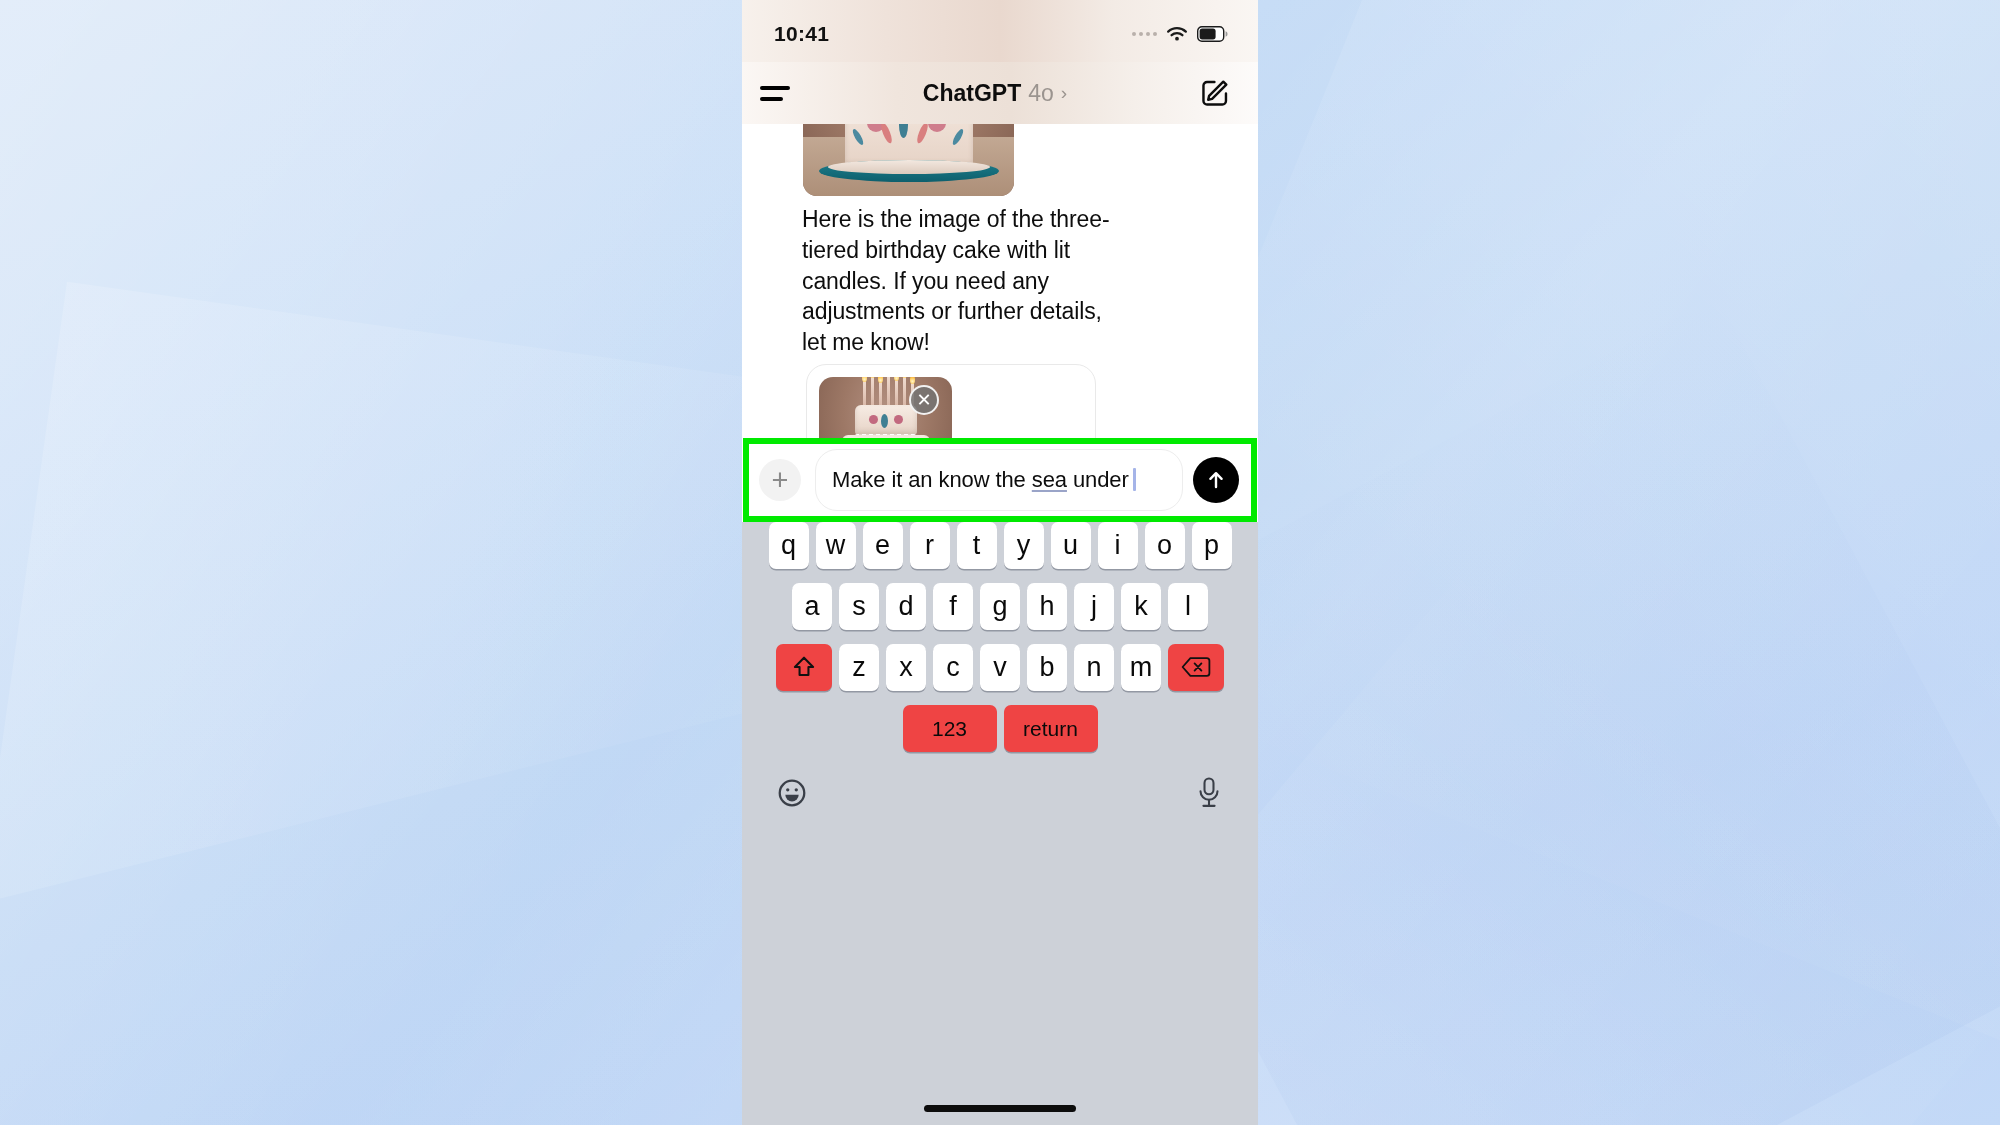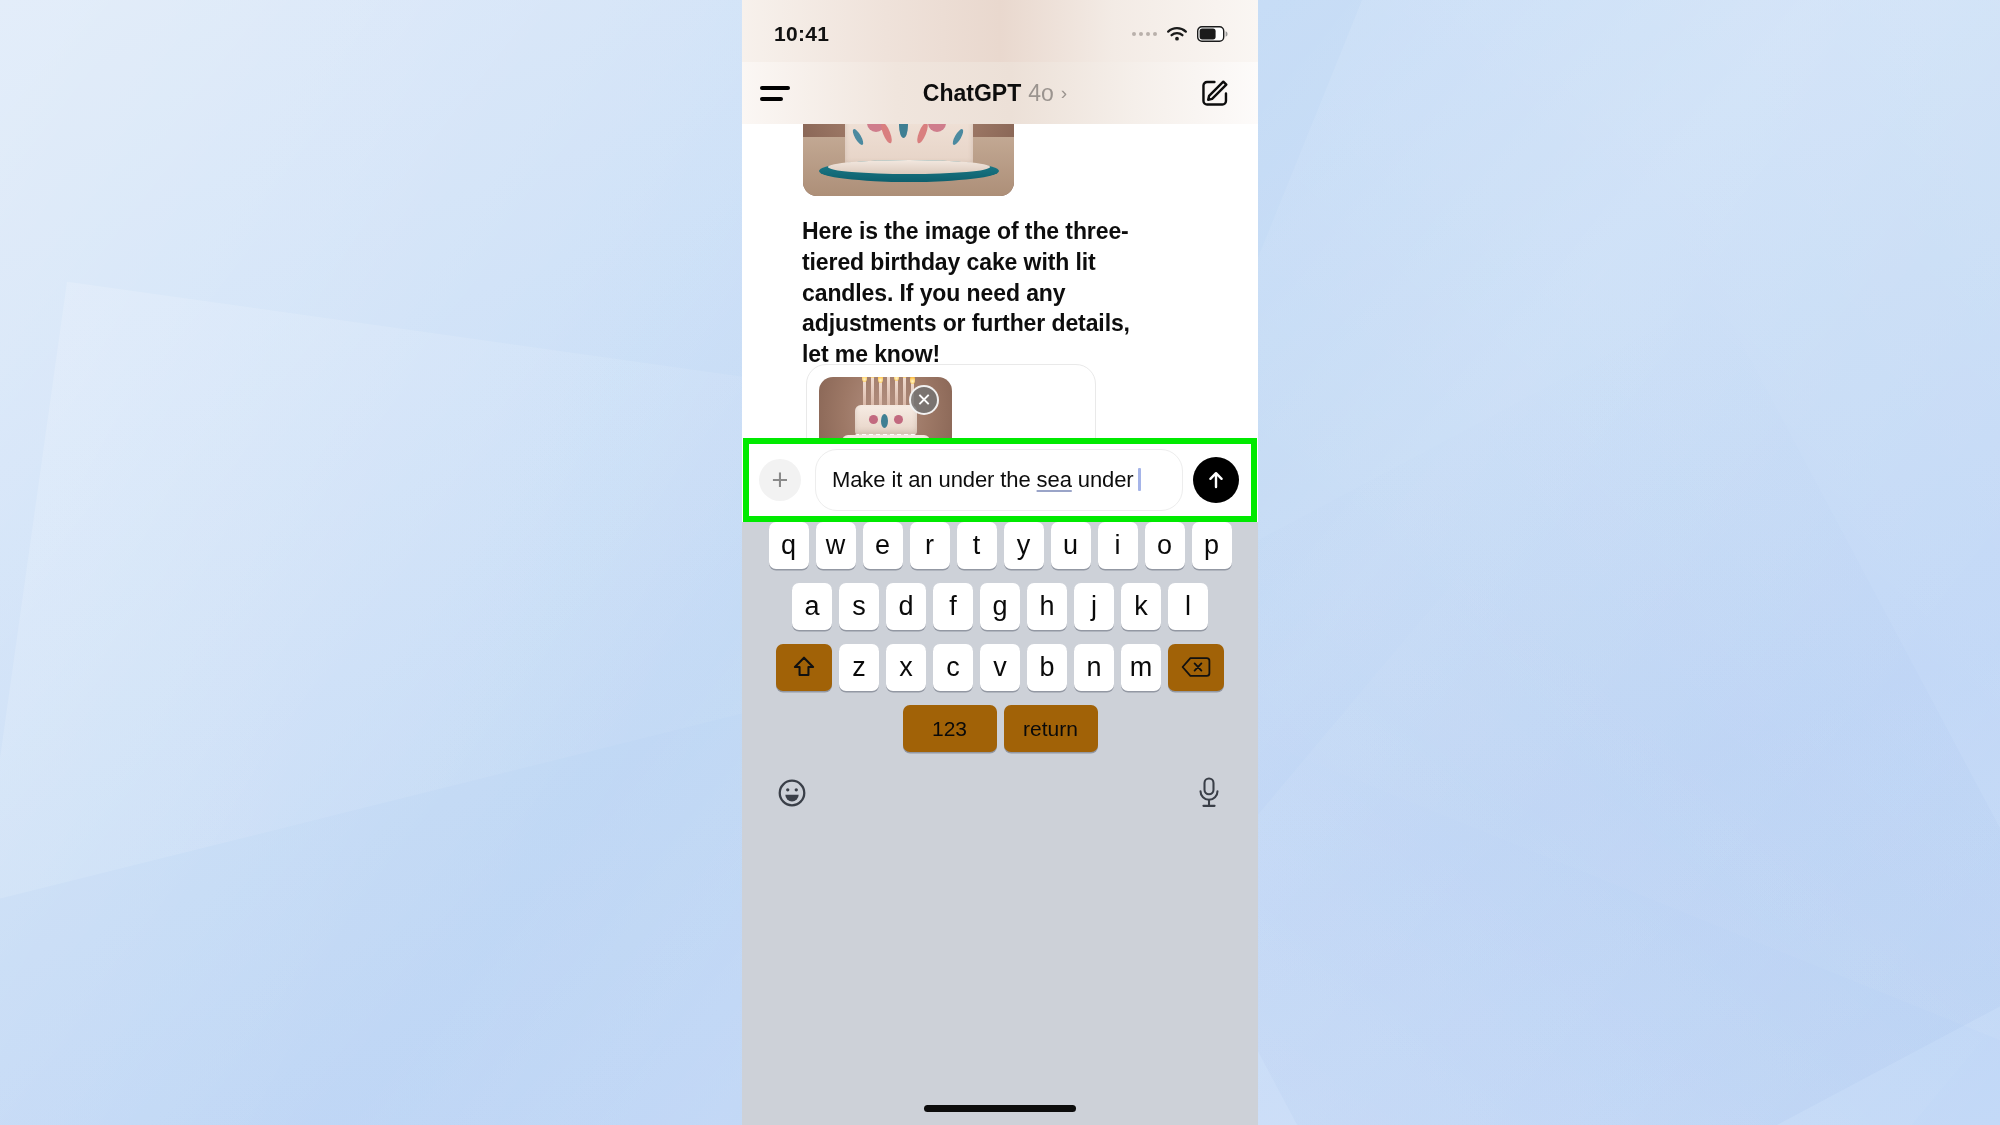--- a/index.html
+++ b/index.html
@@ -80,22 +80,22 @@
     border-radius: 50%; background: linear-gradient(180deg,#1f7f8c,#0d5f6d); }
   .plate-top { background: linear-gradient(180deg,#f3e8e0,#dccabd); }
   .deco { position:absolute; border-radius:50%; }
   .pearls { position:absolute; left:0; right:0; height:5px;
     background: repeating-linear-gradient(90deg,#fff 0 4px, #e0d3c8 4px 7px); border-radius:3px; }
   .candle { position:absolute; width:3px; background: linear-gradient(180deg,#f0dcd0,#d8b6a6); border-radius:1px; }
   .flame { position:absolute; width:5px; height:9px; border-radius:50% 50% 45% 45%;
     background: radial-gradient(circle at 50% 70%, #fff6c8, #ffc24a 55%, rgba(255,150,30,0)); }
 
   #msg-text {
-    position: absolute; left: 60px; top: 92px; width: 330px;
-    font-size: 23px; line-height: 1.34; color: #0d0d0d; letter-spacing: -0.1px; font-weight: bold;
+    position: absolute; left: 60px; top: 80px; width: 330px;
+    font-size: 23px; line-height: 1.34; color: #0d0d0d; letter-spacing: -0.1px;
   }
 
   
   #attach-card {
     position: absolute; left: 64px; top: 240px;
     width: 290px; height: 142px;
     background: #fff; border: 1.5px solid #e9e9e9; border-radius: 20px;
   }
   #attach-thumb {
     position: absolute; left: 12px; top: 12px;
@@ -151,21 +151,21 @@
   .sug { flex: 1 1 0; text-align: center; position: relative; }
   .sug + .sug::before {
     content: ""; position: absolute; left: 0; top: 9px; bottom: 9px; width: 1px; background: #b3b8c1;
   }
   .krow { display: flex; justify-content: center; align-items: center; gap: 7px; padding: 0 4px; margin-bottom: 14px; }
   .key {
     background: #fff; border-radius: 7px; box-shadow: 0 1.5px 0 rgba(100,106,120,.55);
     font-size: 27px; color: #0a0a0a; text-align: center;
     height: 47px; line-height: 47px; width: 40px;
   }
-  .key.fn { background: #a16207; }
+  .key.fn { background: #ef4444; }
   .row2 { padding-left: 24px; padding-right: 24px; }
   .key.wide { width: 56px; font-size: 21px; line-height: 47px; }
   .key.num { width: 94px; font-size: 21px; }
   .key.space { width: 200px; font-size: 21px; }
   .key.ret { width: 94px; font-size: 21px; }
   #botrow { display: flex; align-items: center; justify-content: space-between; padding: 10px 34px 0; }
   #home-indicator {
     position: absolute; left: 50%; transform: translateX(-50%); bottom: 13px;
     width: 152px; height: 7px; border-radius: 4px; background: #0c0c0c;
   }
@@ -283,21 +283,21 @@
       </div>
       <div id="attach-close">✕</div>
     </div>
   </div>
 
   <div id="composer-highlight">
     <div id="composer">
       <div id="plus-btn">+</div>
       <div id="input-box">
         <div id="input-text">
-          <span>Make it an under the </span><span class="misspell">sea</span><span> under</span><span class="caret"></span>
+          <span>Make it an know the </span><span class="misspell">sea</span><span> under</span><span class="caret"></span>
         </div>
       </div>
       <div id="send-btn">
         <svg width="24" height="24" viewBox="0 0 24 24">
           <path d="M12 19V6M12 5.2 6.4 10.8M12 5.2l5.6 5.6" stroke="#fff" stroke-width="2.4" fill="none" stroke-linecap="round" stroke-linejoin="round"></path>
         </svg>
       </div>
     </div>
   </div>
 

